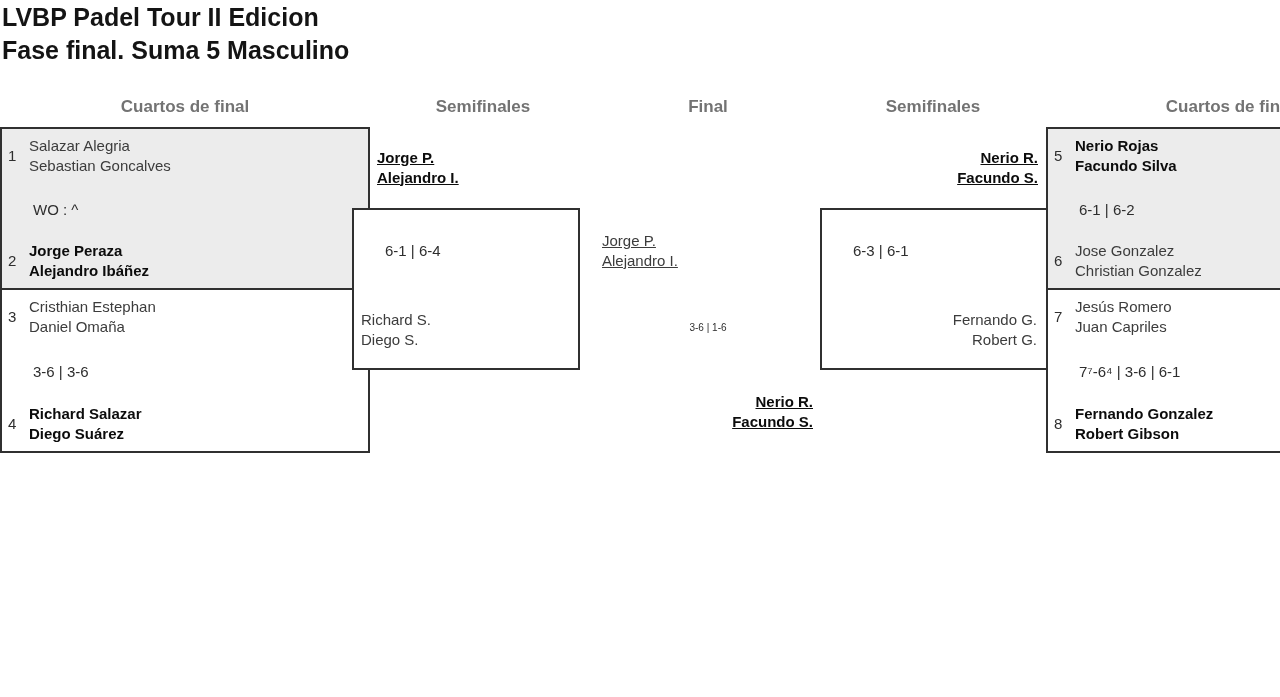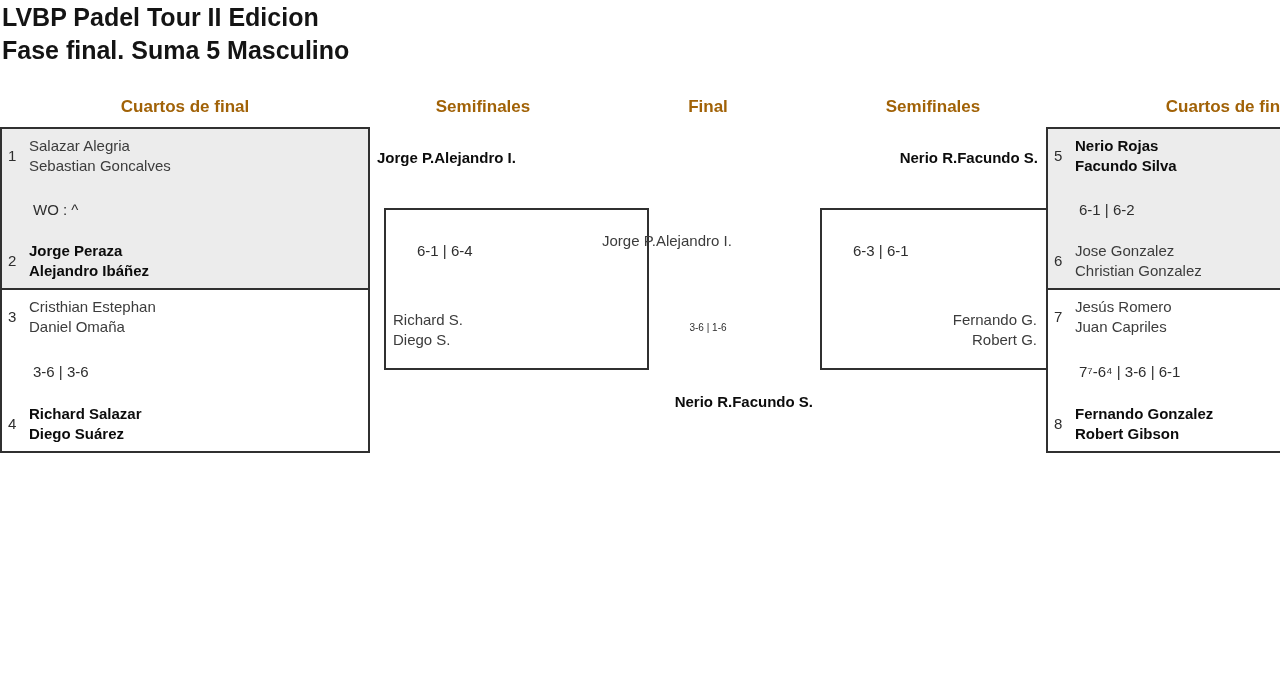--- a/index.html
+++ b/index.html
@@ -8,41 +8,41 @@
   .page { position:relative; width:1280px; height:697px; background:#ffffff; overflow:hidden; color:#141414; }
 
   .title { position:absolute; left:2px; top:1px; font-size:25px; font-weight:700; line-height:33px; color:#141414; }
 
   .logo { position:absolute; left:1048px; top:2px; width:232px; height:70px; }
   .logo .c-green { fill:#76b82a; }
   .logo .c-blue { fill:#29a9e0; }
   .logo .c-orange { fill:#e87611; }
   .logo text { fill:#76b82a; font-family:"DejaVu Sans", sans-serif; font-weight:700; font-size:46px; letter-spacing:-1px; }
 
-  .round-header { position:absolute; top:97px; transform:translateX(-50%); font-size:17px; font-weight:600; color:#a16207; white-space:nowrap; }
+  .round-header { position:absolute; top:97px; transform:translateX(-50%); font-size:17px; font-weight:600; color:#737373; white-space:nowrap; }
 
   .box { position:absolute; border:2px solid #303030; background:#ffffff; }
   .box.shaded { background:#ececec; }
 
   .team { position:absolute; display:flex; align-items:center; gap:7px; }
   .team.top { top:7px; left:6px; }
   .team.bottom { bottom:8px; left:6px; }
   .seed { font-size:15px; color:#2e2e2e; min-width:14px; text-align:left; }
   .names { display:flex; flex-direction:column; font-size:15px; line-height:19.5px; color:#3c3c3c; white-space:nowrap; }
   .names.winner { font-weight:700; color:#0c0c0c; }
 
   .score { position:absolute; left:0; right:0; text-align:left; font-size:15px; color:#2e2e2e; white-space:nowrap;padding-left:31px; }
   .qf .score { top:50%; transform:translateY(-50%); }
   .sf .score { top:32px; }
 
   .sf-bottom-team { position:absolute; bottom:19px; display:flex; flex-direction:column; font-size:15px; line-height:19.5px; color:#3c3c3c; white-space:nowrap; }
   .sf-bottom-team.left { left:7px; }
   .sf-bottom-team.right { right:9px; text-align:right; }
 
-  .free-team { position:absolute; display:flex; flex-direction:row; font-size:15px; line-height:19.5px; color:#3c3c3c; white-space:nowrap; }
+  .free-team { position:absolute; display:flex; flex-direction:column; font-size:15px; line-height:19.5px; color:#3c3c3c; white-space:nowrap;text-decoration:underline; }
   .free-team.winner { font-weight:700; color:#0c0c0c; }
   .free-team.align-right { text-align:right; }
 
   .final-score { position:absolute; left:608px; top:322px; width:200px; text-align:center; font-size:10px; color:#2e2e2e; }
 </style>
 </head>
 <body>
 
 <div class="page">
 
@@ -91,21 +91,21 @@
         <span>Richard Salazar</span>
         <span>Diego Suárez</span>
       </span>
     </div>
   </div>
 
   <div class="free-team winner" style="left:377px;top:148px">
     <span>Jorge P.</span>
     <span>Alejandro I.</span>
   </div>
-  <div class="box sf" style="left:384px;top:208px;width:265px;height:162px">
+  <div class="box sf" style="left:352px;top:208px;width:228px;height:162px">
     <div class="score">6-1 | 6-4</div>
     <div class="sf-bottom-team left">
       <span>Richard S.</span>
       <span>Diego S.</span>
     </div>
   </div>
 
   <div class="free-team" style="left:602px;top:231px">
     <span>Jorge P.</span>
     <span>Alejandro I.</span>

